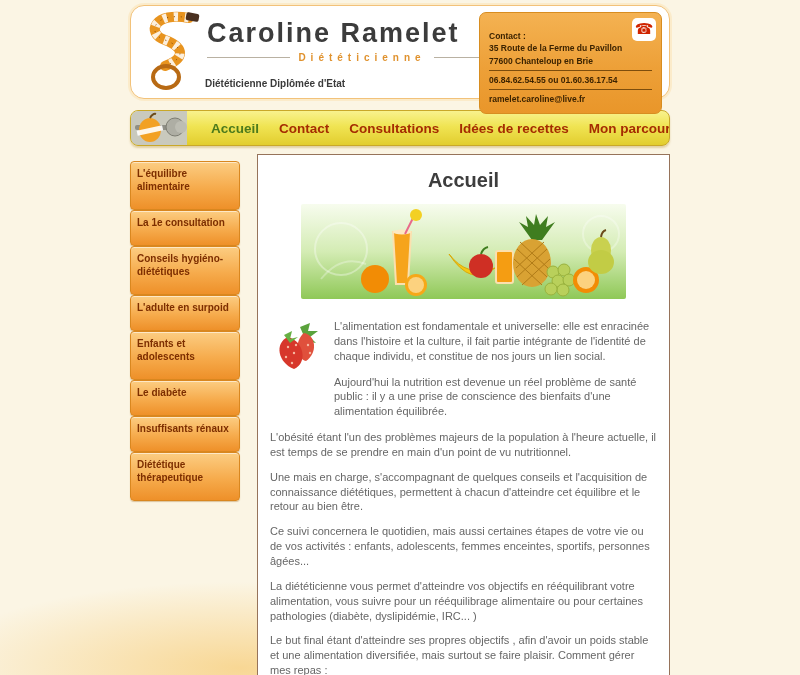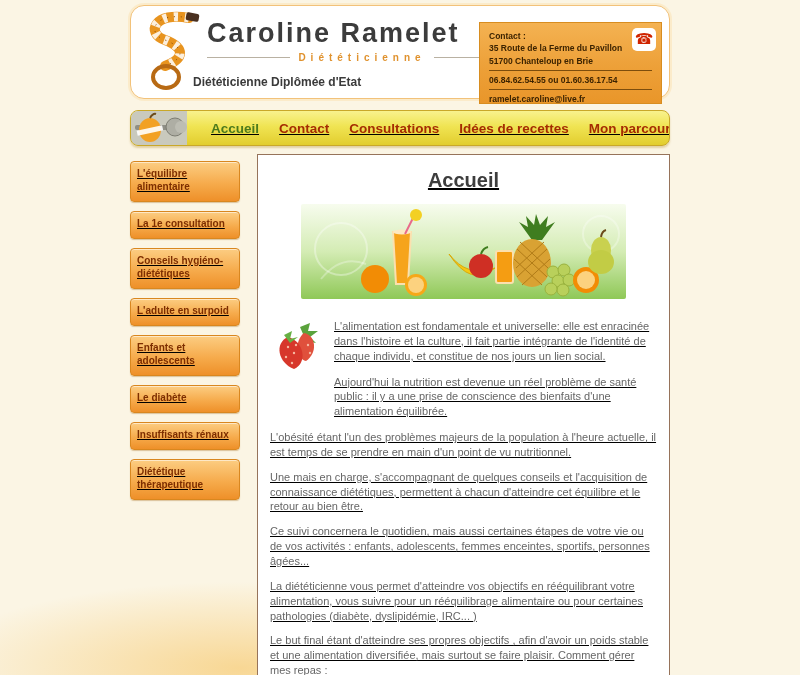--- a/index.html
+++ b/index.html
@@ -1,56 +1,56 @@
 <!DOCTYPE html>
 <html><head>
 <meta charset="utf-8">
 <style>
   html,body{margin:0;padding:0;}
   body{font-family:"Liberation Sans",sans-serif;}
   .page{position:relative;width:800px;height:675px;overflow:hidden;
         background:radial-gradient(ellipse 430px 120px at 30% 99%, #f8d globale, transparent),#fbf5e4;
-        background:radial-gradient(ellipse 430px 120px at 30% 99%, #f8d794, rgba(248,215,148,0) 72%),#fbf5e4;text-decoration:underline;}
+        background:radial-gradient(ellipse 430px 120px at 30% 99%, #f8d794, rgba(248,215,148,0) 72%),#fbf5e4;}
   .container{width:540px;margin:0 auto;}
 
   
   .header-box{position:relative;margin-top:5px;height:92px;background:#fff;
               border:1px solid #f2c27a;border-radius:14px;box-shadow:0 0 0 2px rgba(250,225,170,.45);}
   .logo{position:absolute;left:8px;top:3px;}
   .name-block{position:absolute;left:76px;top:12px;width:310px;}
   .brand-name{font-size:27px;font-weight:bold;color:#3c3c3c;letter-spacing:2px;white-space:nowrap;}
   .subtitle-row{display:flex;align-items:center;margin-top:3px;}
   .subtitle-row .rule{flex:1;height:1px;background:#b9b1a2;}
   .brand-subtitle{font-size:10px;color:#e0922e;letter-spacing:5px;font-weight:bold;padding:0 8px;white-space:nowrap;}
-  .tagline{position:absolute;left:62px;bottom:9px;font-size:12px;font-weight:bold;color:#3a3a3a;}
-
-  .contact-box{position:absolute;right:7px;top:16px;width:163px;height:66px;
+  .tagline{position:absolute;left:74px;bottom:9px;font-size:10px;font-weight:bold;color:#3a3a3a;}
+
+  .contact-box{position:absolute;right:7px;top:6px;width:163px;height:66px;
                background:linear-gradient(180deg,#f4b252 0%,#eda038 55%,#e9962a 100%);
-               border:1px solid #d88d20;border-radius:0;padding:7px 9px;
+               border:1px solid #d88d20;border-radius:7px;padding:17px 9px;
                color:#3c2300;font-size:8.5px;font-weight:bold;line-height:1.45;}
   .contact-divider{border:none;border-top:1px solid #7d4d0c;margin:3px 0;}
   .phone-badge{position:absolute;top:5px;right:5px;width:24px;height:23px;background:#fff;
                border-radius:5px;display:flex;align-items:center;justify-content:center;cursor:pointer;}
   .phone-glyph{color:#cf2400;font-size:15px;line-height:1;font-family:"DejaVu Sans",sans-serif;}
 
   
   .nav-bar{margin-top:11px;height:34px;background:linear-gradient(180deg,#f8f28e 0%,#f0e453 45%,#e2cd2e 100%);
            border:1px solid #c9a829;border-radius:8px;display:flex;align-items:center;overflow:hidden;
            box-shadow:0 2px 2px rgba(180,140,40,.35);}
   .nav-thumb{width:56px;height:34px;flex:none;}
   .nav-items{display:flex;margin-left:14px;}
   .nav-item{padding:0 10px;font-size:13.5px;font-weight:bold;color:#a52c02;cursor:pointer;white-space:nowrap;}
   .nav-item.active{color:#4c7a1c;}
 
   
   .content-row{display:flex;margin-top:8px;align-items:flex-start;}
   .sidebar{width:110px;margin-right:17px;padding-top:7px;flex:none;}
   .side-btn{display:block;box-sizing:border-box;width:100%;
             background:linear-gradient(180deg,#fccd82 0%,#f6ab4c 55%,#ee9029 100%);
-            border:1px solid #d9871f;border-radius:4px;padding:5px 6px 8px;margin-bottom:9px;
+            border:1px solid #d9871f;border-radius:4px;padding:5px 6px 16px;
             font-size:10px;font-weight:bold;color:#7d2e00;line-height:1.3;text-align:left;cursor:pointer;
             box-shadow:inset 0 1px 0 rgba(255,255,255,.55), 0 1px 1px rgba(160,100,20,.35);}
 
   .main-box{flex:1;box-sizing:border-box;min-height:447px;background:#fff;border:1px solid #96735a;
             padding:8px 12px 8px;display:flex;flex-direction:column;}
   .page-title{text-align:center;font-size:20px;font-weight:bold;color:#3d3d3d;margin:6px 0 10px;}
   .fruit-banner{display:block;margin:2px auto 16px;}
   .intro-row{display:flex;}
   .straw-img{flex:none;margin:0 10px 0 0;}
   .para{font-size:11px;color:#666;line-height:1.35;margin:0 0 10px;}
@@ -78,21 +78,21 @@
           <span class="rule"></span>
           <span class="brand-subtitle">Diététicienne</span>
           <span class="rule"></span>
         </div>
       </div>
       <div class="tagline">Diététicienne Diplômée d'Etat</div>
 
       <div class="contact-box">
         <div>Contact :</div>
         <div>35 Route de la Ferme du Pavillon</div>
-        <div>51700 Chanteloup en Brie</div>
+        <div>77600 Chanteloup en Brie</div>
         <hr class="contact-divider">
         <div>06.84.62.54.55 ou 01.60.36.17.54</div>
         <hr class="contact-divider">
         <div>ramelet.caroline@live.fr</div>
         <span class="phone-badge">
           <span class="phone-glyph">☎</span>
         </span>
       </div>
     </div>
 

